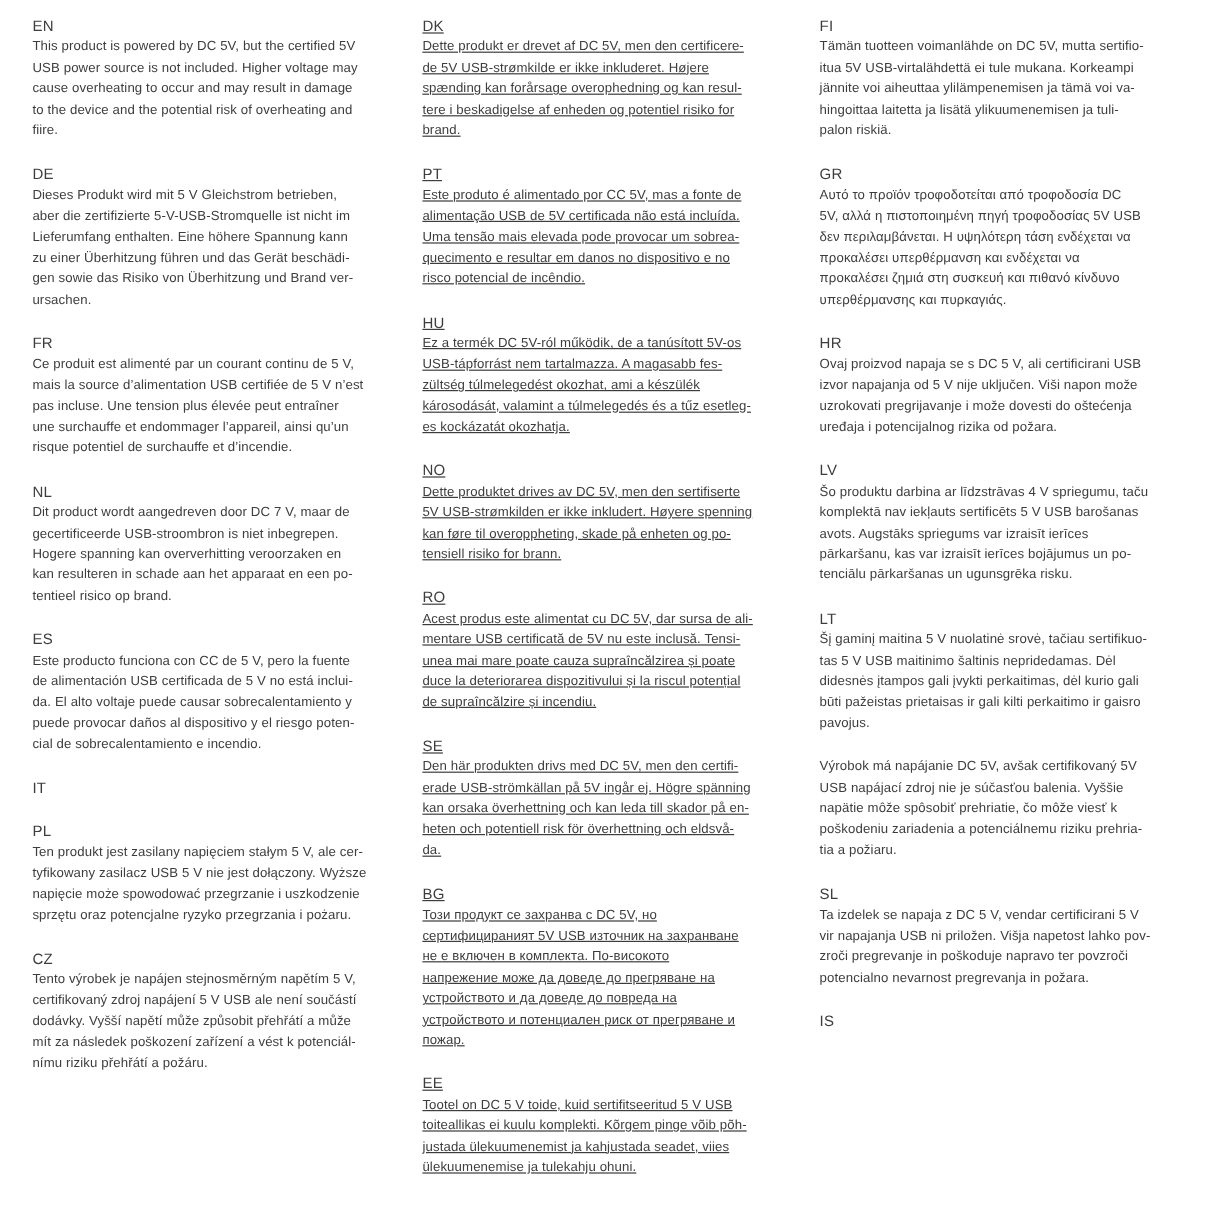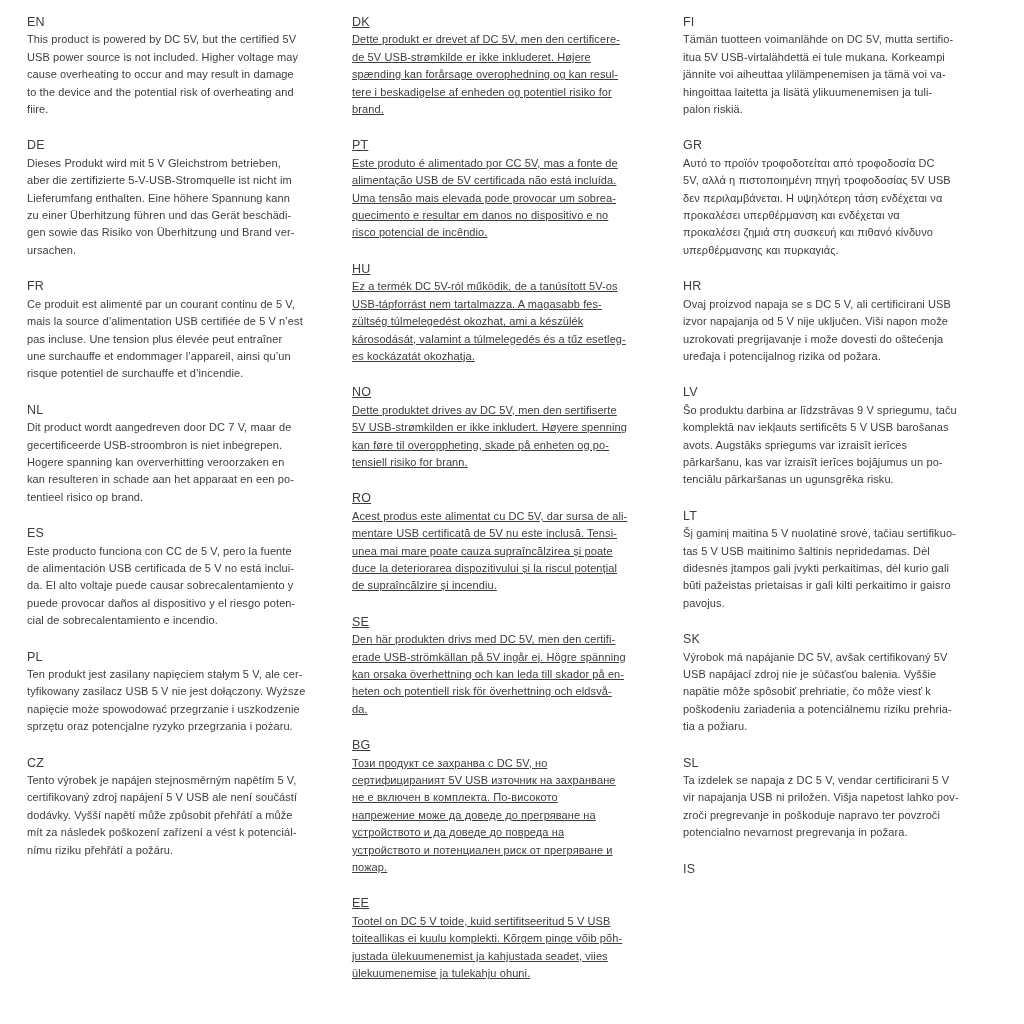--- a/index.html
+++ b/index.html
@@ -81,20 +81,21 @@
     </div>
     <div class="section">
       <div class="lang-code">ES</div>
       <div class="lang-body">Este producto funciona con CC de 5 V, pero la fuente
 de alimentación USB certificada de 5 V no está inclui-
 da. El alto voltaje puede causar sobrecalentamiento y
 puede provocar daños al dispositivo y el riesgo poten-
 cial de sobrecalentamiento e incendio.</div>
     </div>
     <div class="section">
+      <div class="lang-code">IT</div>
     </div>
     <div class="section">
       <div class="lang-code">PL</div>
       <div class="lang-body">Ten produkt jest zasilany napięciem stałym 5 V, ale cer-
 tyfikowany zasilacz USB 5 V nie jest dołączony. Wyższe
 napięcie może spowodować przegrzanie i uszkodzenie
 sprzętu oraz potencjalne ryzyko przegrzania i pożaru.</div>
     </div>
     <div class="section">
       <div class="lang-code">CZ</div>
@@ -193,36 +194,35 @@
     </div>
     <div class="section">
       <div class="lang-code">HR</div>
       <div class="lang-body">Ovaj proizvod napaja se s DC 5 V, ali certificirani USB
 izvor napajanja od 5 V nije uključen. Viši napon može
 uzrokovati pregrijavanje i može dovesti do oštećenja
 uređaja i potencijalnog rizika od požara.</div>
     </div>
     <div class="section">
       <div class="lang-code">LV</div>
-      <div class="lang-body">Šo produktu darbina ar līdzstrāvas 9 V spriegumu, taču
+      <div class="lang-body">Šo produktu darbina ar līdzstrāvas 4 V spriegumu, taču
 komplektā nav iekļauts sertificēts 5 V USB barošanas
 avots. Augstāks spriegums var izraisīt ierīces
 pārkaršanu, kas var izraisīt ierīces bojājumus un po-
 tenciālu pārkaršanas un ugunsgrēka risku.</div>
     </div>
     <div class="section">
       <div class="lang-code">LT</div>
       <div class="lang-body">Šį gaminį maitina 5 V nuolatinė srovė, tačiau sertifikuo-
 tas 5 V USB maitinimo šaltinis nepridedamas. Dėl
 didesnės įtampos gali įvykti perkaitimas, dėl kurio gali
 būti pažeistas prietaisas ir gali kilti perkaitimo ir gaisro
 pavojus.</div>
     </div>
     <div class="section">
-      <div class="lang-code">SK</div>
       <div class="lang-body">Výrobok má napájanie DC 5V, avšak certifikovaný 5V
 USB napájací zdroj nie je súčasťou balenia. Vyššie
 napätie môže spôsobiť prehriatie, čo môže viesť k
 poškodeniu zariadenia a potenciálnemu riziku prehria-
 tia a požiaru.</div>
     </div>
     <div class="section">
       <div class="lang-code">SL</div>
       <div class="lang-body">Ta izdelek se napaja z DC 5 V, vendar certificirani 5 V
 vir napajanja USB ni priložen. Višja napetost lahko pov-

